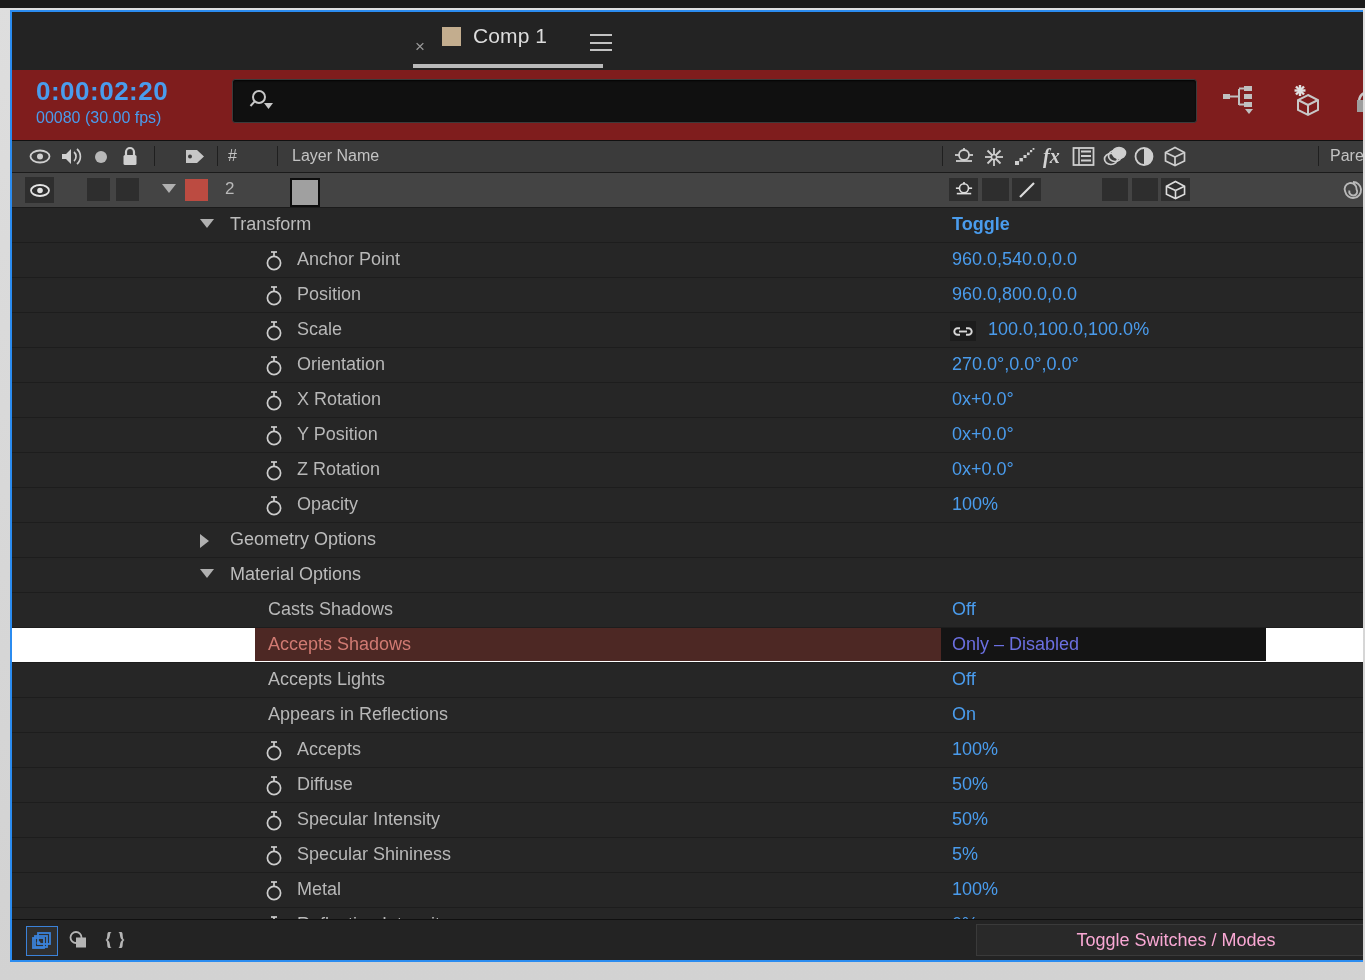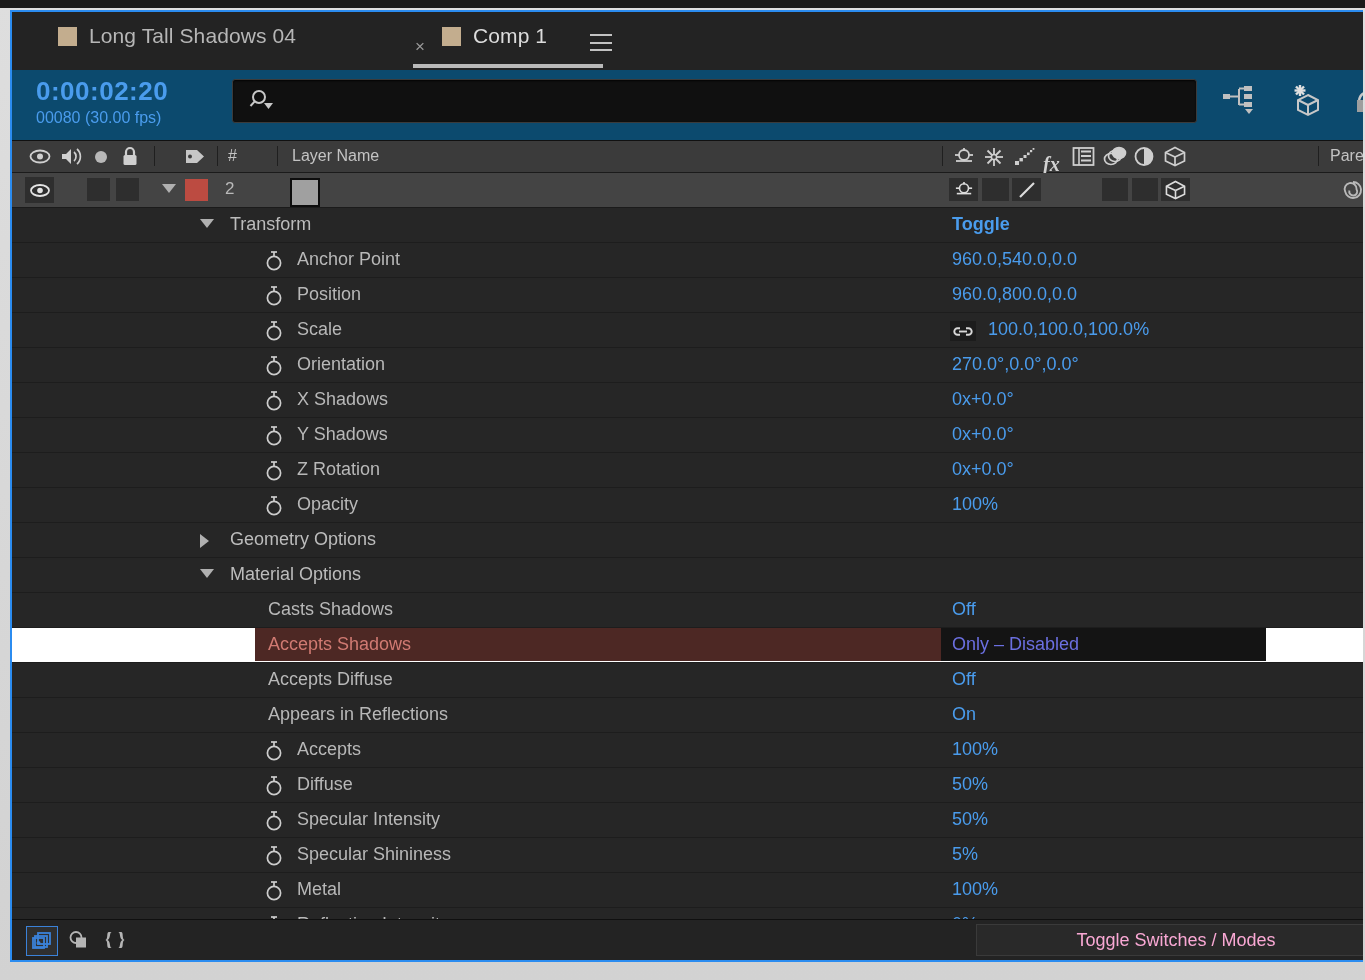--- a/index.html
+++ b/index.html
@@ -60,21 +60,21 @@
   #tab-menu {
     position:absolute; left:578px; top:22px;
     width: 22px; height: 17px;
     display:flex; flex-direction:column; justify-content:space-between;
   }
   #tab-menu i { display:block; height:2px; background:#c2c2c2; }
 
   
   #timerow {
     position: relative; height: 70px;
-    background: #0c4a6e;
+    background: #7f1d1d;
     border-bottom: 1px solid #111;
   }
   #timecode {
     position:absolute; left: 24px; top: 6px;
     font-size: 26px; font-weight: bold; color: #4a9ced;
     letter-spacing: .5px;
   }
   #framecode {
     position:absolute; left: 24px; top: 39px;
     font-size: 16px; color: #4a9ced;
@@ -240,24 +240,20 @@
 </style>
 </head>
 <body>
 
 <div id="desk">
   <div id="topstrip"></div>
 
   <div id="panel">
 
     <div id="tabbar">
-      <div class="tab" id="tab-inactive">
-        <span class="tab-swatch"></span>
-        <span class="tab-label">Long Tall Shadows 04</span>
-      </div>
       <div id="tab-close">×</div>
       <div class="tab" id="tab-active">
         <span class="tab-swatch"></span>
         <span class="tab-label">Comp 1</span>
       </div>
       <div id="tab-menu">
           <i></i>
           <i></i>
           <i></i>
         </div>
@@ -357,21 +353,21 @@
         <g fill="#cfcfcf">
           <rect x="1" y="14" width="4" height="4"></rect>
             <rect x="5.5" y="11" width="3.4" height="3.4"></rect>
           <rect x="9.5" y="8" width="3" height="3"></rect>
             <rect x="13" y="5.5" width="2.6" height="2.6"></rect>
           <rect x="16" y="3" width="2.2" height="2.2"></rect>
             <rect x="18.6" y="1" width="1.8" height="1.8"></rect>
         </g>
       </svg>
       <text></text>
-      <div style="position:absolute;left:1031px;top:12px;font:italic bold 20px 'Liberation Serif',serif;color:#d2d2d2">fx</div>
+      <div style="position:absolute;left:1031px;top:4px;font:italic bold 20px 'Liberation Serif',serif;color:#d2d2d2">fx</div>
       <svg style="position:absolute;left:1060px;top:5px" width="23" height="21" viewBox="0 0 23 21">
         <rect x="1.5" y="2" width="20" height="17" fill="none" stroke="#cfcfcf" stroke-width="1.8"></rect>
         <line x1="7" y1="2" x2="7" y2="19" stroke="#cfcfcf" stroke-width="1.6"></line>
         <g fill="#cfcfcf">
             <rect x="9" y="4.5" width="10" height="2"></rect>
             <rect x="9" y="9" width="10" height="2"></rect>
             <rect x="9" y="13.5" width="10" height="2"></rect>
           </g>
       </svg>
       <svg style="position:absolute;left:1091px;top:5px" width="24" height="21" viewBox="0 0 24 21">
@@ -492,30 +488,30 @@
           </svg>
           <div class="pname" style="left:285px">Orientation</div>
           <div class="pval">270.0°,0.0°,0.0°</div>
         </div>
         <div class="prow">
           <svg class="stopwatch" style="left:252px" viewBox="0 0 20 21">
             <circle cx="10" cy="13" r="6.6" fill="none" stroke="#cdcdcd" stroke-width="1.7"></circle>
             <line x1="7" y1="2" x2="13" y2="2" stroke="#cdcdcd" stroke-width="1.7"></line>
             <line x1="10" y1="2" x2="10" y2="6.3" stroke="#cdcdcd" stroke-width="1.7"></line>
           </svg>
-          <div class="pname" style="left:285px">X Shadows</div>
+          <div class="pname" style="left:285px">X Rotation</div>
           <div class="pval">0x+0.0°</div>
         </div>
         <div class="prow">
           <svg class="stopwatch" style="left:252px" viewBox="0 0 20 21">
             <circle cx="10" cy="13" r="6.6" fill="none" stroke="#cdcdcd" stroke-width="1.7"></circle>
             <line x1="7" y1="2" x2="13" y2="2" stroke="#cdcdcd" stroke-width="1.7"></line>
             <line x1="10" y1="2" x2="10" y2="6.3" stroke="#cdcdcd" stroke-width="1.7"></line>
           </svg>
-          <div class="pname" style="left:285px">Y Shadows</div>
+          <div class="pname" style="left:285px">Y Position</div>
           <div class="pval">0x+0.0°</div>
         </div>
         <div class="prow">
           <svg class="stopwatch" style="left:252px" viewBox="0 0 20 21">
             <circle cx="10" cy="13" r="6.6" fill="none" stroke="#cdcdcd" stroke-width="1.7"></circle>
             <line x1="7" y1="2" x2="13" y2="2" stroke="#cdcdcd" stroke-width="1.7"></line>
             <line x1="10" y1="2" x2="10" y2="6.3" stroke="#cdcdcd" stroke-width="1.7"></line>
           </svg>
           <div class="pname" style="left:285px">Z Rotation</div>
           <div class="pval">0x+0.0°</div>
@@ -541,21 +537,21 @@
           <div class="pname" style="left:256px">Casts Shadows</div>
           <div class="pval">Off</div>
         </div>
         <div class="prow hl">
           <div class="hl-band"></div>
           <div class="hl-valband"></div>
           <div class="pname" style="left:256px">Accepts Shadows</div>
           <div class="pval">Only – Disabled</div>
         </div>
         <div class="prow">
-          <div class="pname" style="left:256px">Accepts Diffuse</div>
+          <div class="pname" style="left:256px">Accepts Lights</div>
           <div class="pval">Off</div>
         </div>
         <div class="prow">
           <div class="pname" style="left:256px">Appears in Reflections</div>
           <div class="pval">On</div>
         </div>
         <div class="prow">
           <svg class="stopwatch" style="left:252px" viewBox="0 0 20 21">
             <circle cx="10" cy="13" r="6.6" fill="none" stroke="#cdcdcd" stroke-width="1.7"></circle>
             <line x1="7" y1="2" x2="13" y2="2" stroke="#cdcdcd" stroke-width="1.7"></line>

